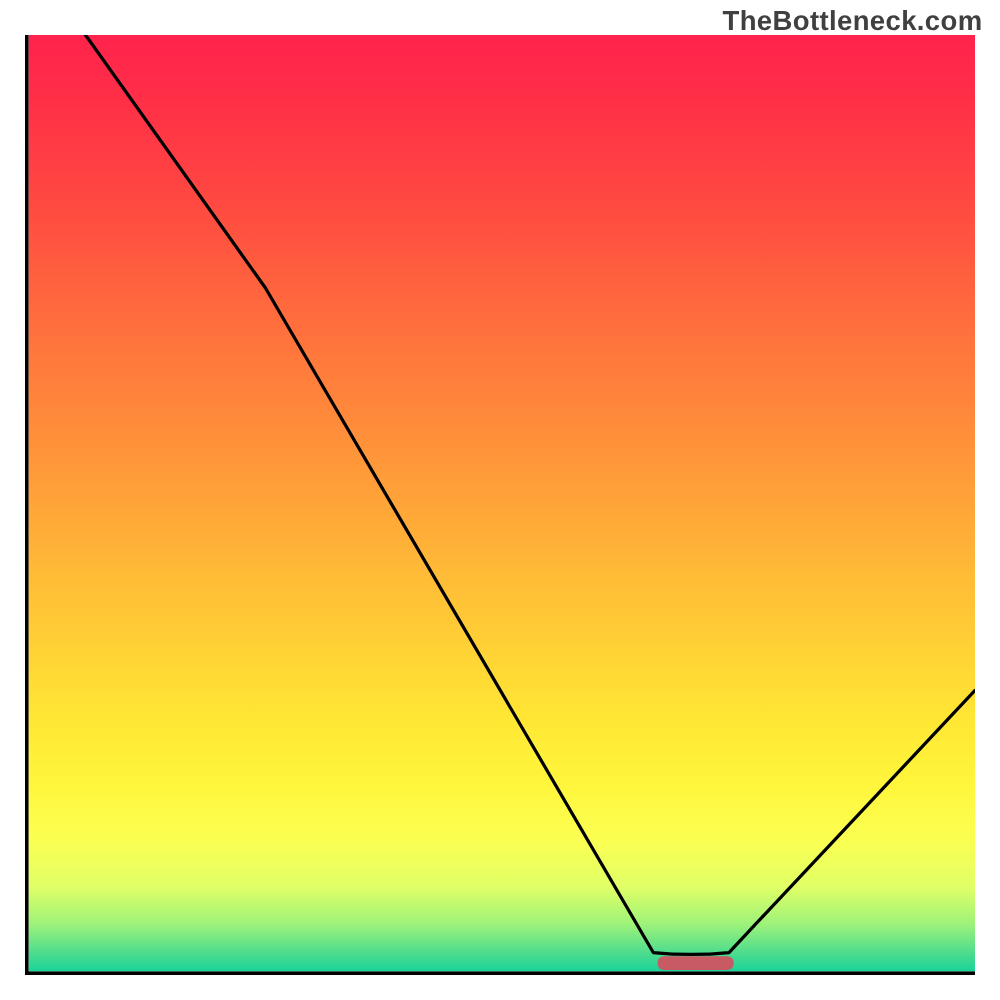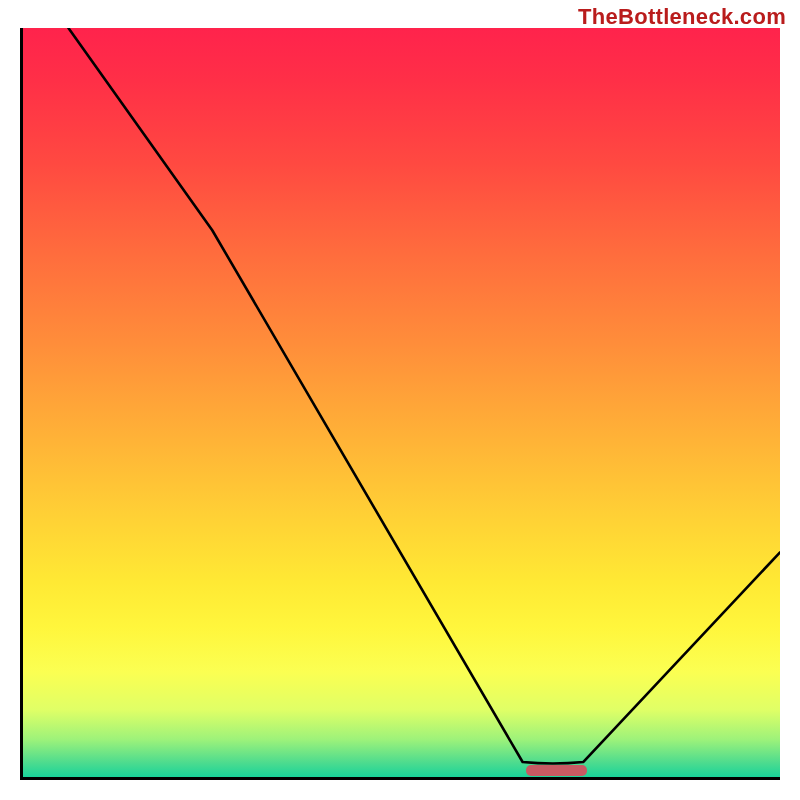--- a/index.html
+++ b/index.html
@@ -11,21 +11,21 @@
     font-family: Arial, Helvetica, sans-serif;
     background: #ffffff;
   }
 
   .watermark {
     position: absolute;
     top: 4px;
     right: 14px;
     font-size: 22px;
     font-weight: 600;
-    color: #b91c1c;
+    color: #404040;
     letter-spacing: 0.3px;
     z-index: 5;
   }
 
   .plot-frame {
     position: absolute;
     left: 20px;
     top: 28px;
     width: 760px;
     height: 752px;

